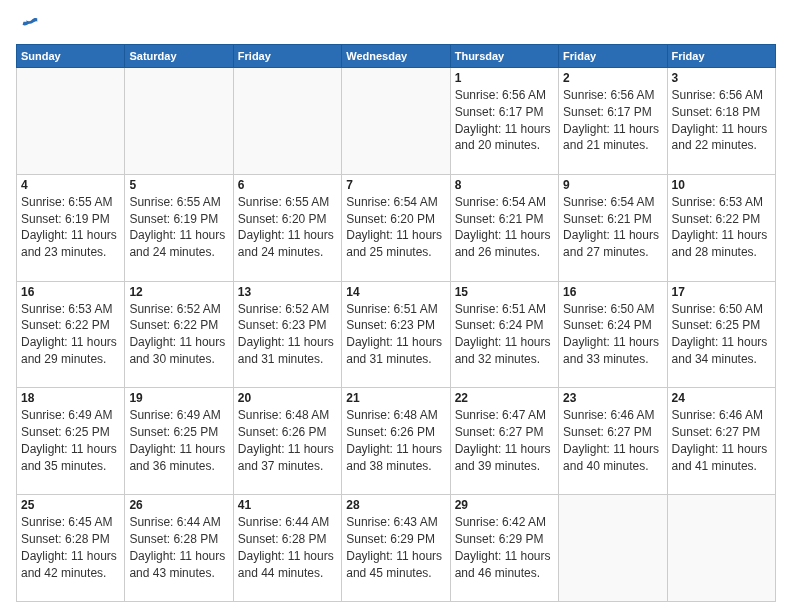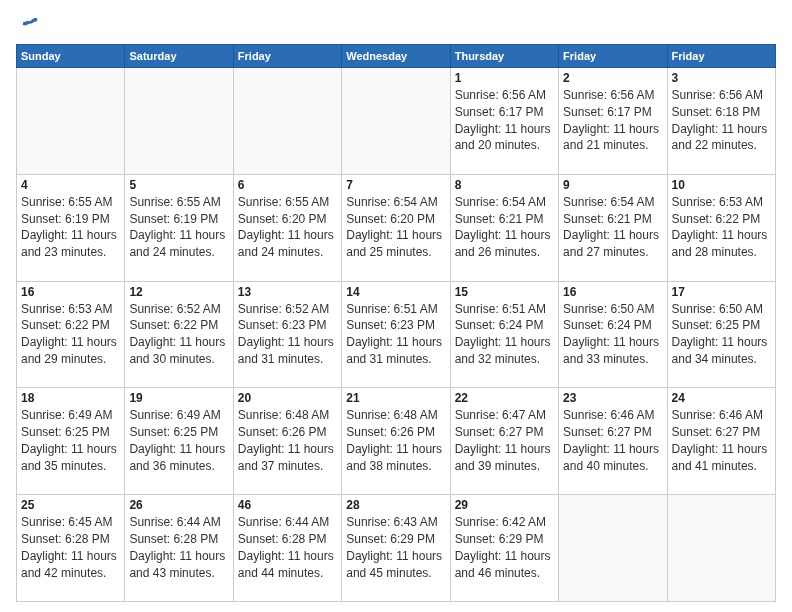--- a/index.html
+++ b/index.html
@@ -312,21 +312,21 @@
 and 42 minutes.</div>
           </td>
           <td>
             <span class="day-num">26</span>
             <div class="day-info" style="white-space: pre-line;">Sunrise: 6:44 AM
 Sunset: 6:28 PM
 Daylight: 11 hours
 and 43 minutes.</div>
           </td>
           <td>
-            <span class="day-num">46</span>
+            <span class="day-num">41</span>
             <div class="day-info" style="white-space: pre-line;">Sunrise: 6:44 AM
 Sunset: 6:28 PM
 Daylight: 11 hours
 and 44 minutes.</div>
           </td>
           <td>
             <span class="day-num">28</span>
             <div class="day-info" style="white-space: pre-line;">Sunrise: 6:43 AM
 Sunset: 6:29 PM
 Daylight: 11 hours

